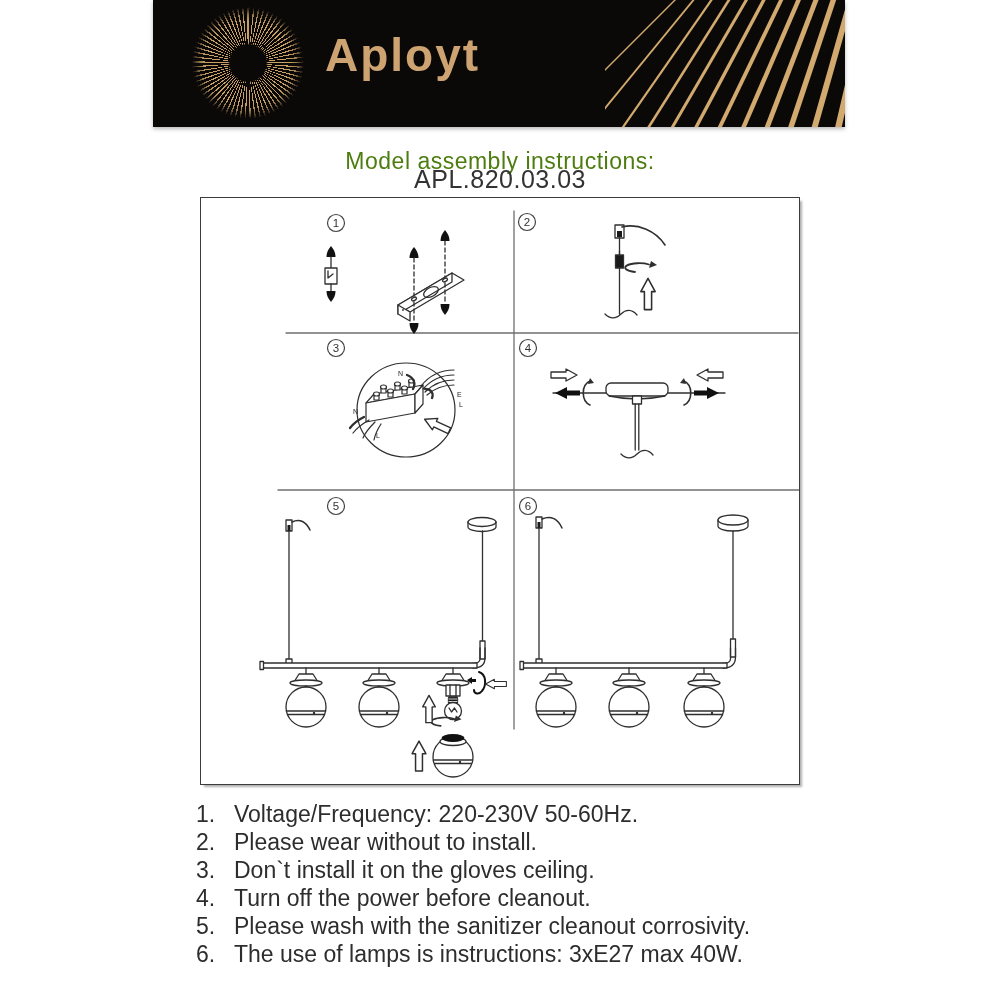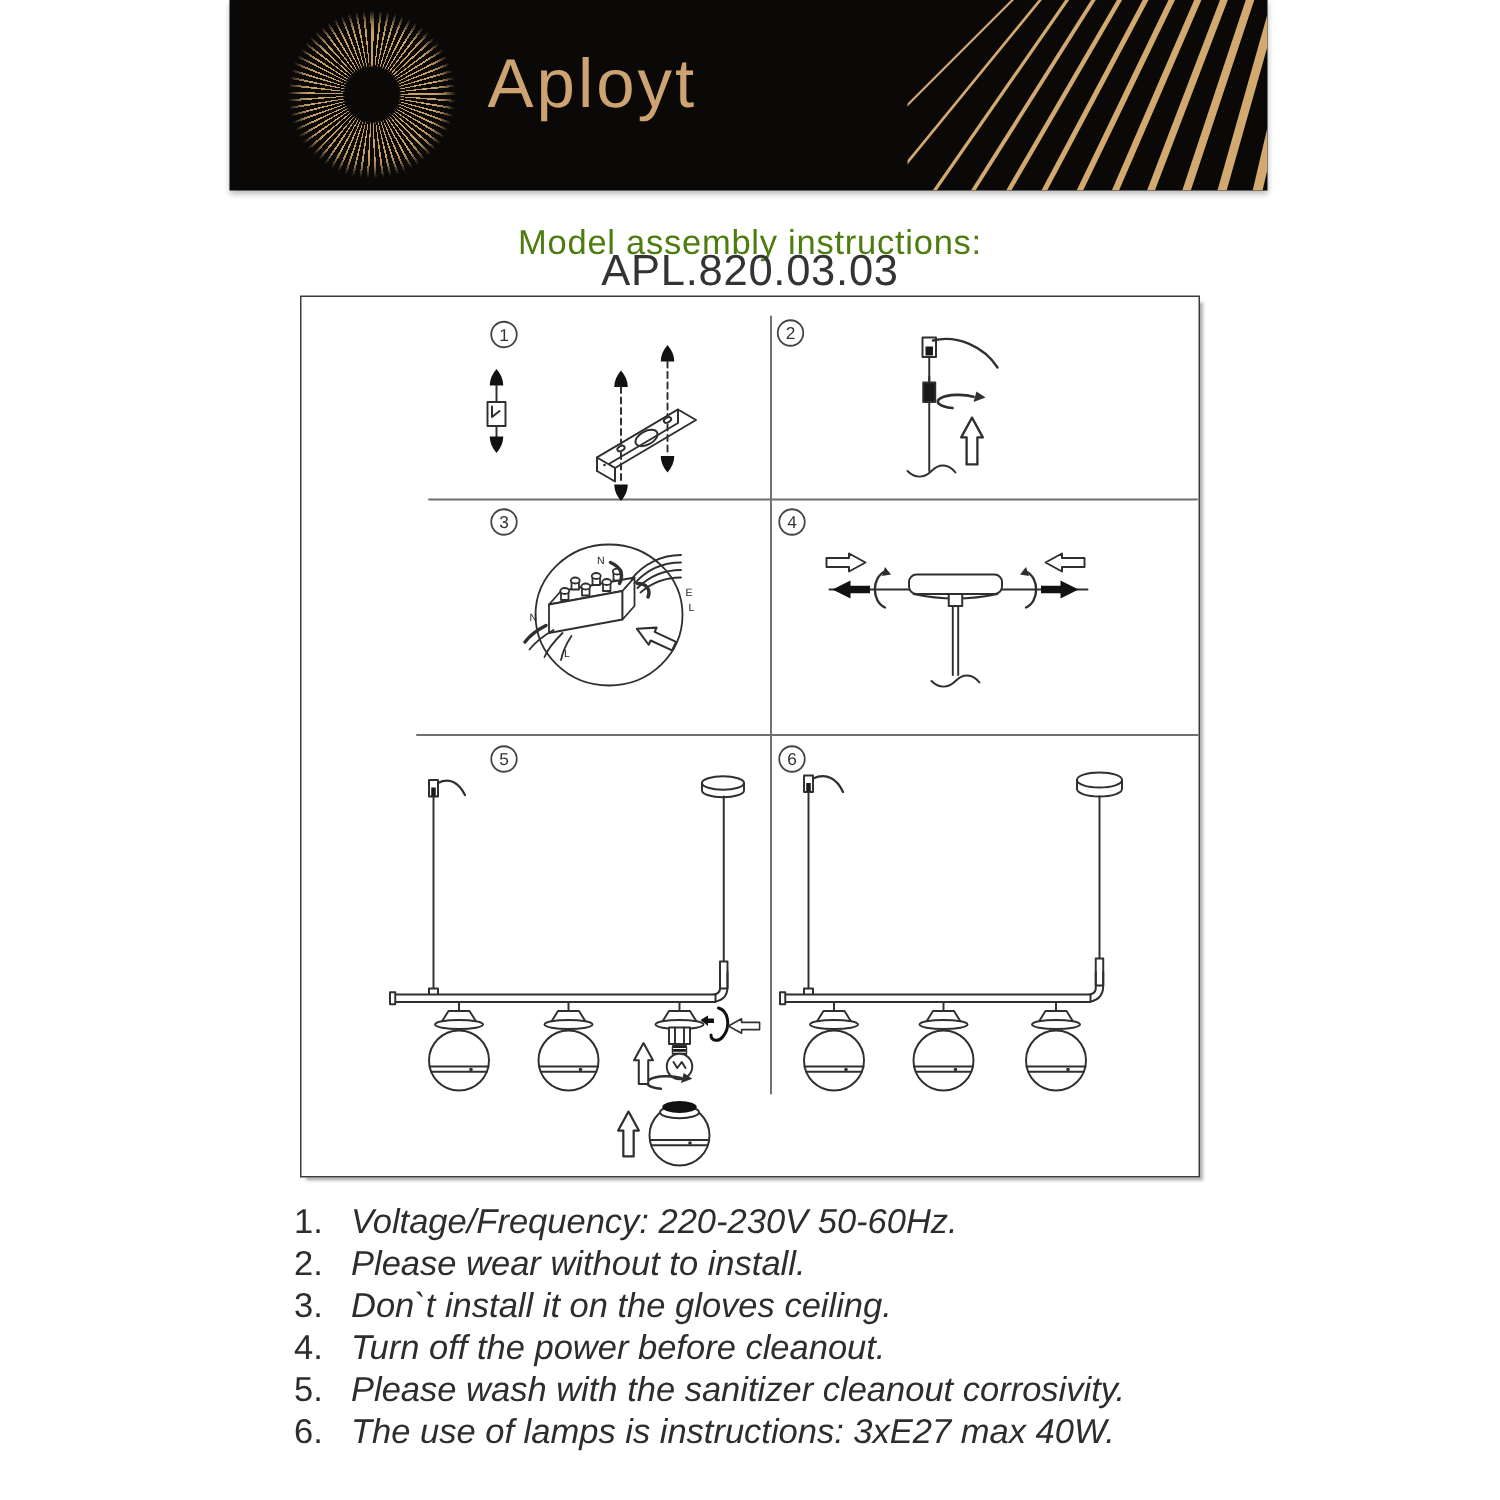--- a/index.html
+++ b/index.html
@@ -14,44 +14,44 @@
     box-shadow:0 2px 4px rgba(0,0,0,.28);
   }
   .sunburst{
     position:absolute;left:35px;top:3px;width:120px;height:120px;border-radius:50%;
     background:repeating-conic-gradient(#c9a166 0deg 1.6deg, transparent 1.6deg 5.2deg);
     -webkit-mask-image:radial-gradient(circle at 50% 50%, transparent 0 18px, #000 20px 42px, rgba(0,0,0,.75) 48px, transparent 56px);
     mask-image:radial-gradient(circle at 50% 50%, transparent 0 18px, #000 20px 42px, rgba(0,0,0,.75) 48px, transparent 56px);
   }
   .wordmark{
     position:absolute;left:172px;top:28px;
-    font-size:46px;font-weight:400;letter-spacing:2px;color:#cda371;
+    font-size:46px;font-weight:700;letter-spacing:2px;color:#cda371;
   }
   .rays{position:absolute;right:0;top:0;}
   
   .page-title{
     position:absolute;left:0;right:0;top:136px;text-align:center;
     font-size:23px;color:#4d7c0f;letter-spacing:.5px;margin-top:12px;
   }
   .model-code{
     position:absolute;left:0;right:0;top:165px;text-align:center;
-    font-size:29px;color:#333;letter-spacing:.5px;
+    font-size:25px;color:#333;letter-spacing:.5px;
   }
   
   .diagram-box{
     position:absolute;left:200px;top:197px;width:598px;height:586px;
     border:1.5px solid #3c3c3c;background:#fff;
     box-shadow:3px 3px 2px -1px rgba(110,110,110,.55);
   }
   .diagram-box svg{display:block;}
   
   .instructions{position:absolute;left:196px;top:800px;width:660px;}
   .instr-row{display:flex;align-items:baseline;font-size:23px;line-height:28px;color:#2d2d2d;}
   .instr-num{width:38px;flex:0 0 38px;}
-  .instr-text{flex:1;font-style:italic;}
+  .instr-text{flex:1;}
 </style>
 </head>
 <body>
 
 <div class="banner">
   <div class="sunburst"></div>
   <div class="wordmark">Aployt</div>
   <svg class="rays" width="240" height="127" viewBox="0 0 240 127">
     <g stroke="#d2a96e" fill="none">
       <line x1="78" y1="-8" x2="-30" y2="100" stroke-width="1.4"></line>

